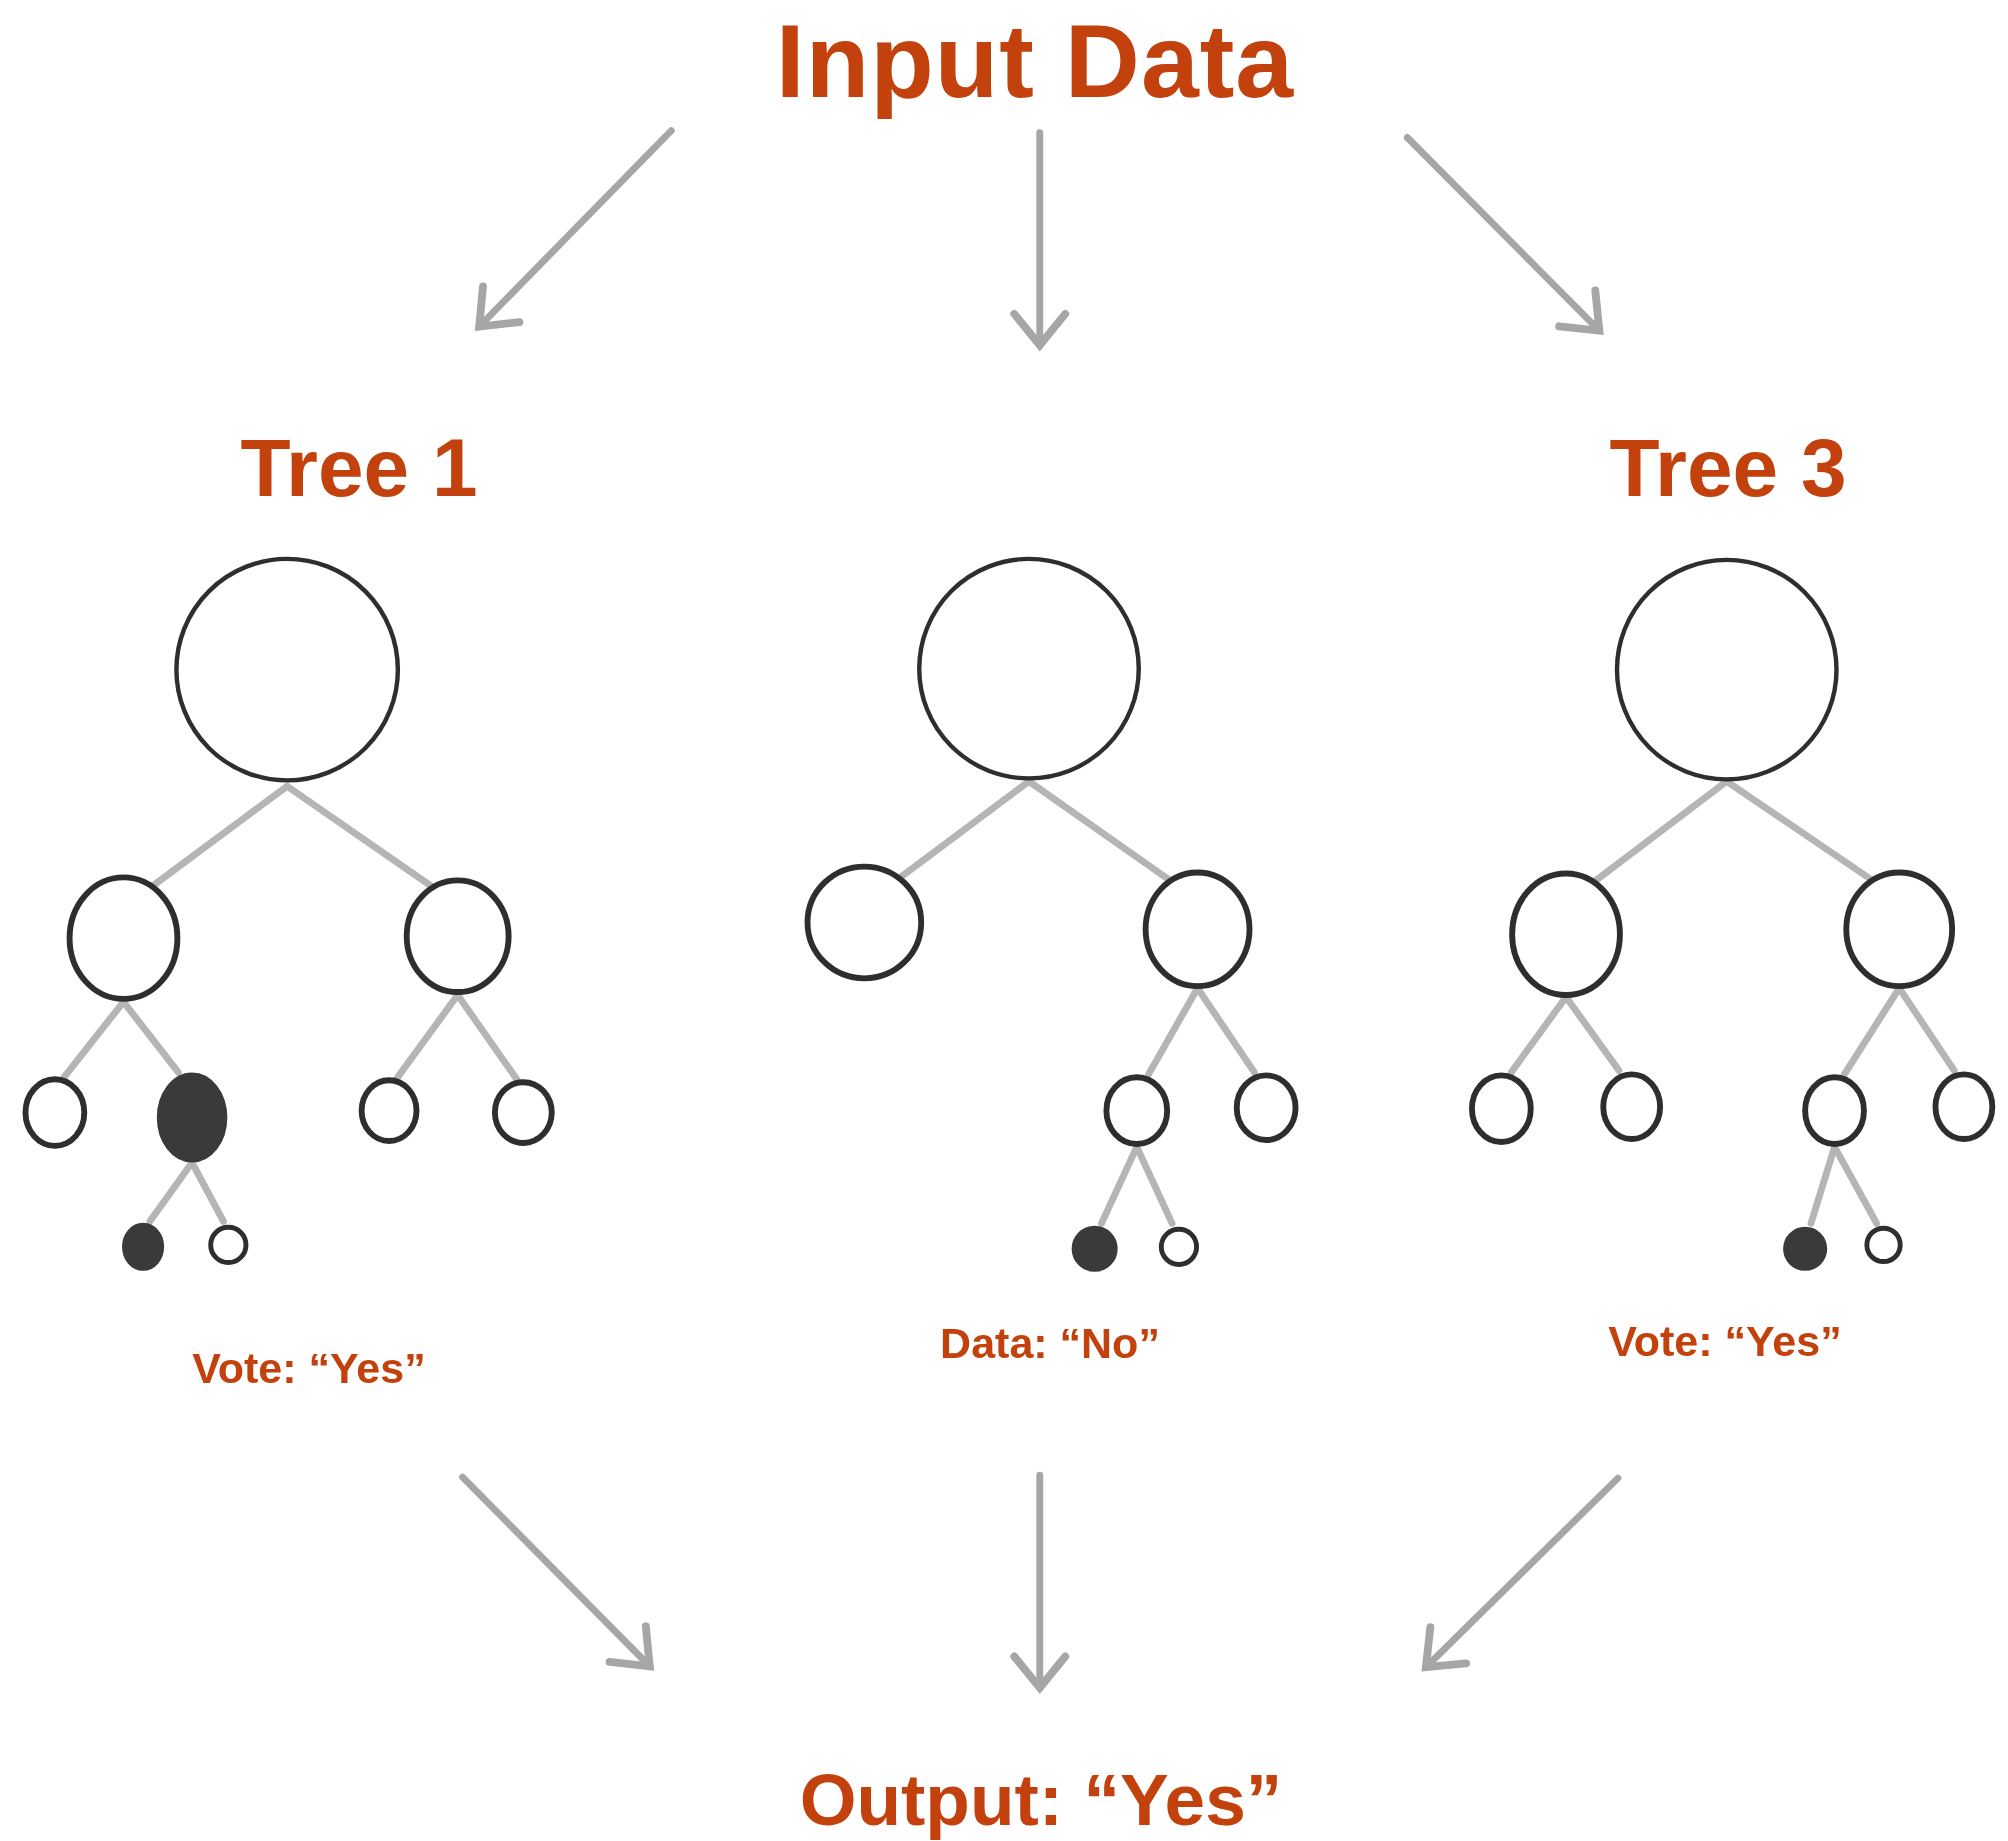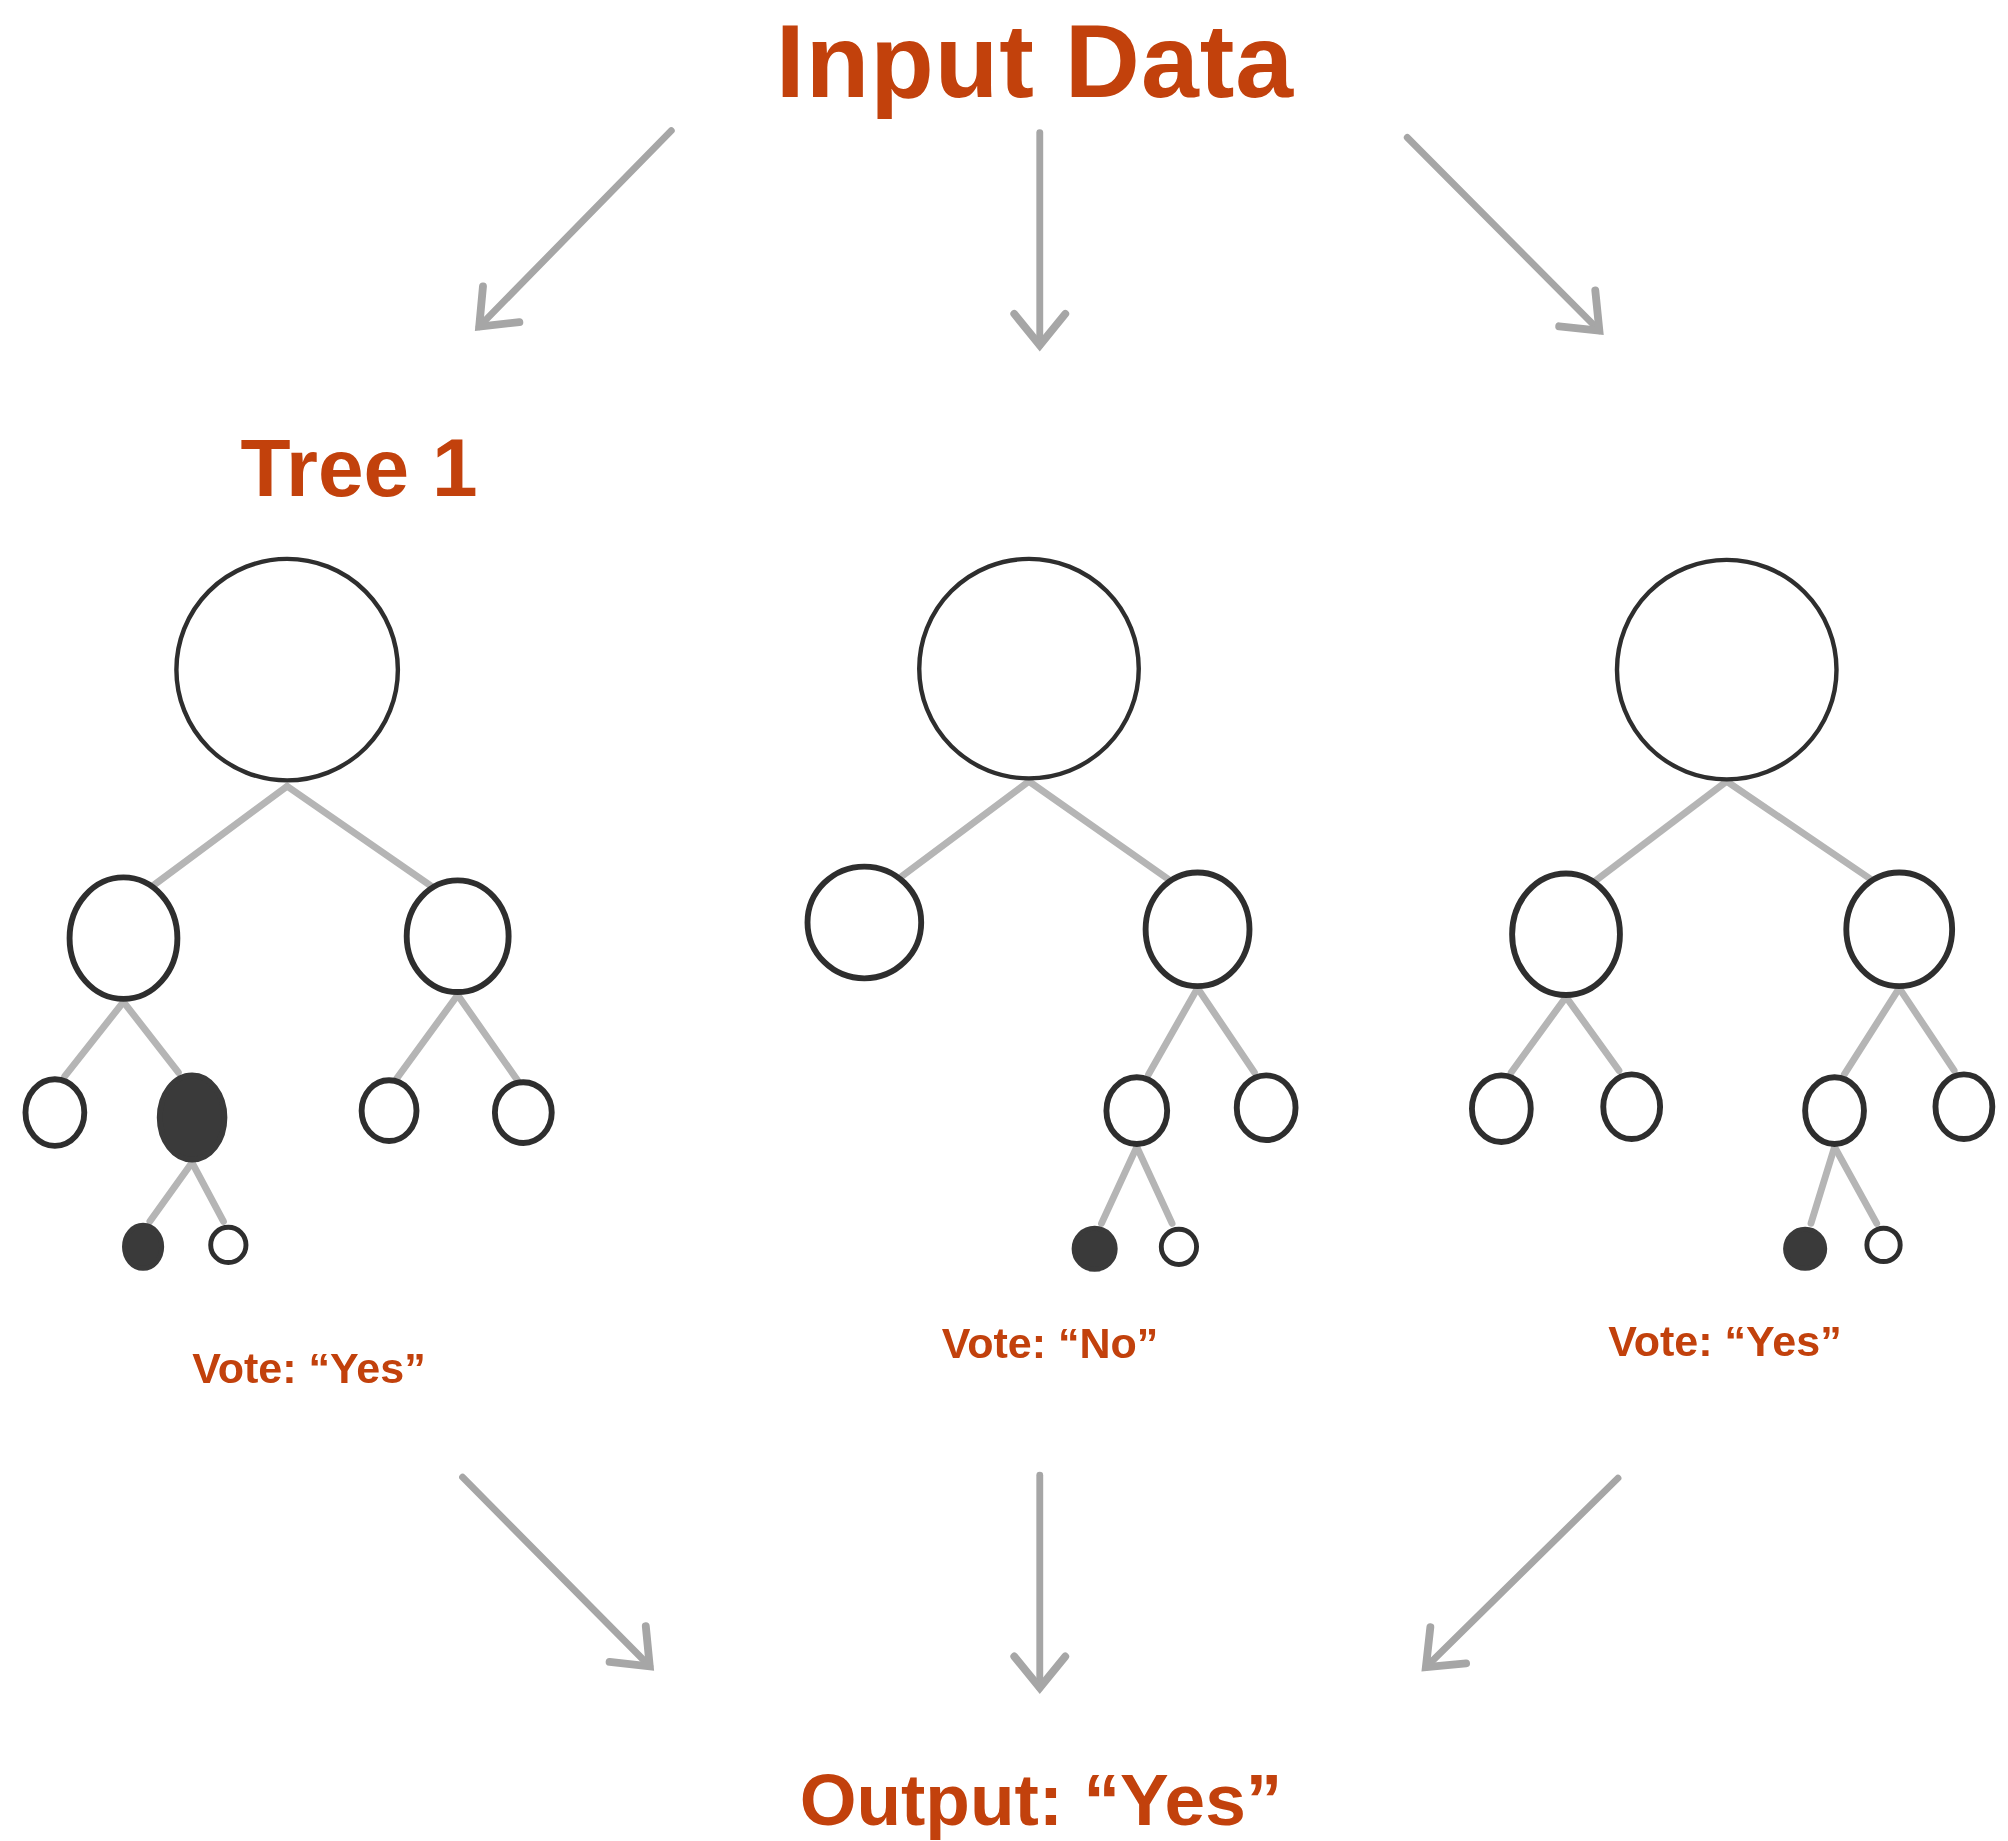--- a/index.html
+++ b/index.html
@@ -112,20 +112,21 @@
       <ellipse class="node" cx="1872" cy="1133" rx="30" ry="34"></ellipse>
       <ellipse class="node" cx="2004" cy="1129" rx="29" ry="33"></ellipse>
       <circle class="node node-small node-filled" cx="1842" cy="1274" r="20"></circle>
       <circle class="node node-small" cx="1922" cy="1270" r="17"></circle>
     </g>
   </svg>
 
   <div class="label title-label" style="left:1035px; top:61px;">Input Data</div>
 
   <div class="label tree-label" style="left:359px;  top:468px;">Tree 1</div>
+  <div class="label tree-label" style="left:1728px; top:468px;">Tree 3</div>
 
   <div class="label vote-label" style="left:309px;  top:1368px;">Vote: “Yes”</div>
-  <div class="label vote-label" style="left:1050px; top:1343px;">Vote: “No”</div>
+  <div class="label vote-label" style="left:1050px; top:1343px;">Data: “No”</div>
   <div class="label vote-label" style="left:1725px; top:1341px;">Vote: “Yes”</div>
 
   <div class="label output-label" style="left:1041px; top:1776px;">Output: “Yes”</div>
 </div>
 
 
 </body></html>

